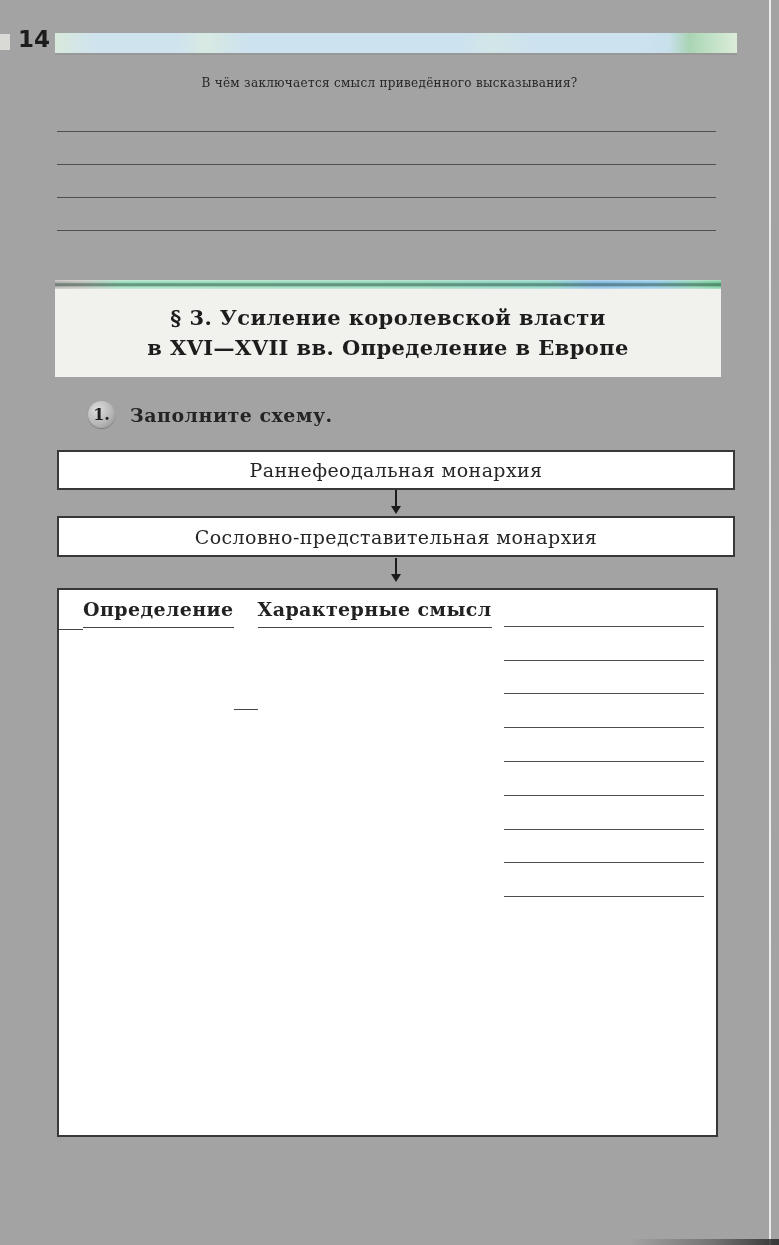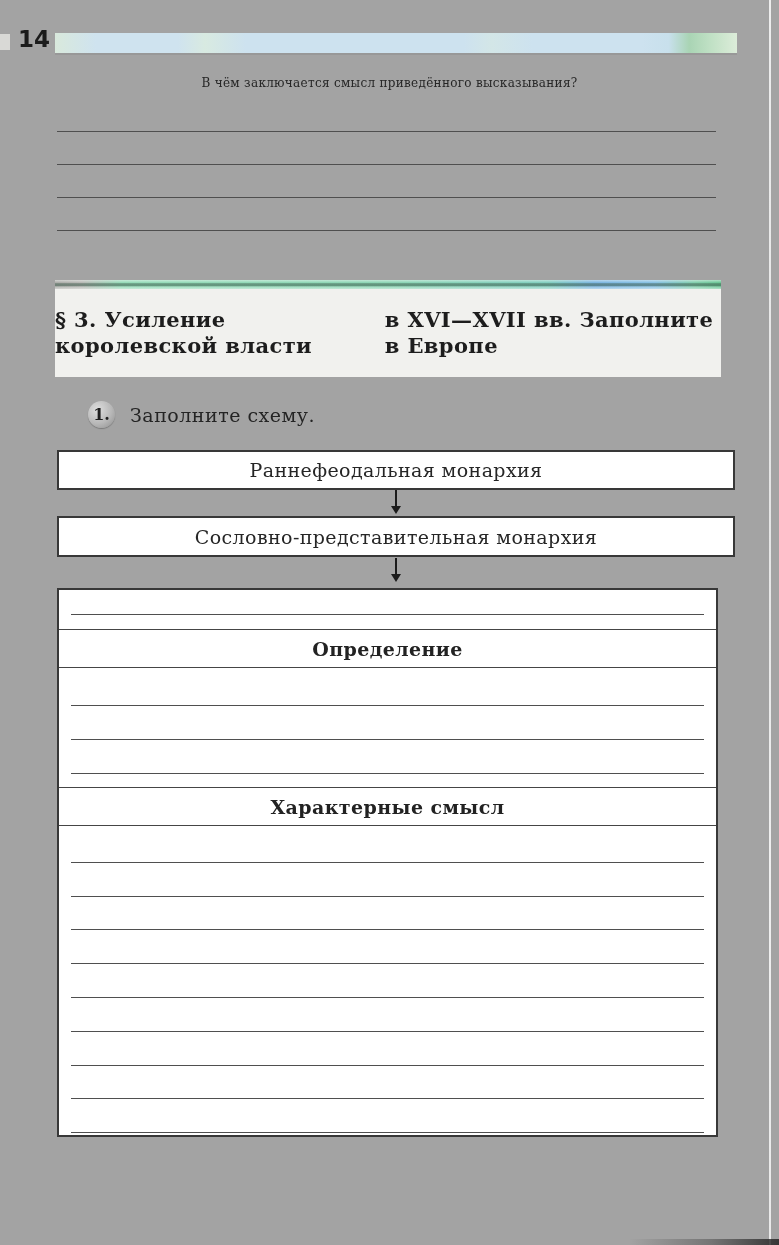--- a/index.html
+++ b/index.html
@@ -22,43 +22,43 @@
   #intro-lines{left:57px;top:99px;width:659px;}
   .wline{height:32px;border-bottom:1px solid #4f4f4f;}
   
   .section-bar{position:absolute;left:55px;top:280px;width:666px;height:9px;
     background:
       linear-gradient(180deg,rgba(255,255,255,0.45) 0%,rgba(255,255,255,0) 28%,
         rgba(55,85,70,0.5) 42%,rgba(55,85,70,0.5) 62%,rgba(255,255,255,0.15) 76%,rgba(255,255,255,0.45) 100%),
       linear-gradient(90deg,#aeafab 0%,#b9bab6 4%,#98dcba 10%,#8fd6b6 50%,#84cfc0 74%,
         #7fb7e2 81%,#8ac3e4 90%,#85cfae 96%,#6ec897 100%);}
   .section-head{position:absolute;left:55px;top:289px;width:666px;height:88px;background:#f1f1ee;
-    display:flex;flex-direction:row;justify-content:center;align-items:center;gap:4px;}
+    display:flex;flex-direction:column;justify-content:center;align-items:center;gap:4px;}
   .section-head .t{font-weight:bold;font-size:21px;color:#1d1d1d;letter-spacing:0.4px;line-height:1.25;}
   
   .task-row{position:absolute;left:88px;top:401px;display:flex;align-items:center;}
   .task-badge{width:27px;height:27px;border-radius:50%;
     background:radial-gradient(circle at 35% 32%,#dedede 0%,#b8b8b8 55%,#8d8d8d 100%);
     display:flex;align-items:center;justify-content:center;
     font-weight:bold;font-size:16px;color:#1e1e1e;box-shadow:0 1px 1px rgba(0,0,0,0.25);}
-  .task-label{margin-left:15px;font-size:19px;font-weight:400;letter-spacing:0.5px;color:#242424;}
+  .task-label{margin-left:15px;font-size:19px;font-weight:700;letter-spacing:0.5px;color:#242424;}
   
   .scheme-box{position:absolute;left:57px;width:678px;box-sizing:border-box;border:2px solid #383838;
     display:flex;align-items:center;justify-content:center;font-size:19px;letter-spacing:0.4px;
     color:#262626;background:#fff;}
   #box1{top:450px;height:40px;}
   #box2{top:516px;height:41px;}
   .arrow{position:absolute;left:50%;width:16px;transform:translateX(-52px);}
   .arrow .stem{width:2px;height:16px;background:#1b1b1b;margin:0 auto;}
   .arrow .head{width:0;height:0;border-left:5px solid transparent;border-right:5px solid transparent;
     border-top:8px solid #1b1b1b;margin:0 auto;}
   #arrow1{top:490px;left:388px;transform:none;}
   #arrow2{top:558px;left:388px;transform:none;}
   .big-box{position:absolute;left:57px;top:588px;width:661px;height:549px;box-sizing:border-box;
-    border:2px solid #383838;background:#fff;display:flex;flex-direction:column;}
+    border:2px solid #383838;background:#fff;display:flex;flex-direction:row;}
   .bb-sec{box-sizing:border-box;}
   .bb-divider{border-bottom:1.5px solid #454545;}
   #sec-name{height:40px;padding:24px 12px 0 12px;}
   #sec-name .wline{height:0;border-bottom:1px solid #4f4f4f;}
   .bb-header{height:38px;display:flex;align-items:center;justify-content:center;
     font-weight:bold;font-size:19px;letter-spacing:0.4px;color:#222;}
   #sec-def-lines{height:120px;padding:4px 12px 0 12px;}
   #sec-def-lines .wline{height:33px;}
   #sec-feat-lines{flex:1;padding:3px 12px 0 12px;}
   #sec-feat-lines .wline{height:32.8px;}
@@ -81,21 +81,21 @@
   <div id="intro-lines" class="lines-block">
       <div class="wline"></div>
       <div class="wline"></div>
       <div class="wline"></div>
       <div class="wline"></div>
     </div>
 
   <div class="section-bar"></div>
   <div class="section-head">
     <div class="t">§ 3. Усиление королевской власти</div>
-    <div class="t">в XVI—XVII вв. Заполните в Европе</div>
+    <div class="t">в XVI—XVII вв. Определение в Европе</div>
   </div>
 
   <div class="task-row">
     <div class="task-badge">1.</div>
     <div class="task-label">Заполните схему.</div>
   </div>
 
   <div id="box1" class="scheme-box">Раннефеодальная монархия</div>
 
   <div id="arrow1" class="arrow">

